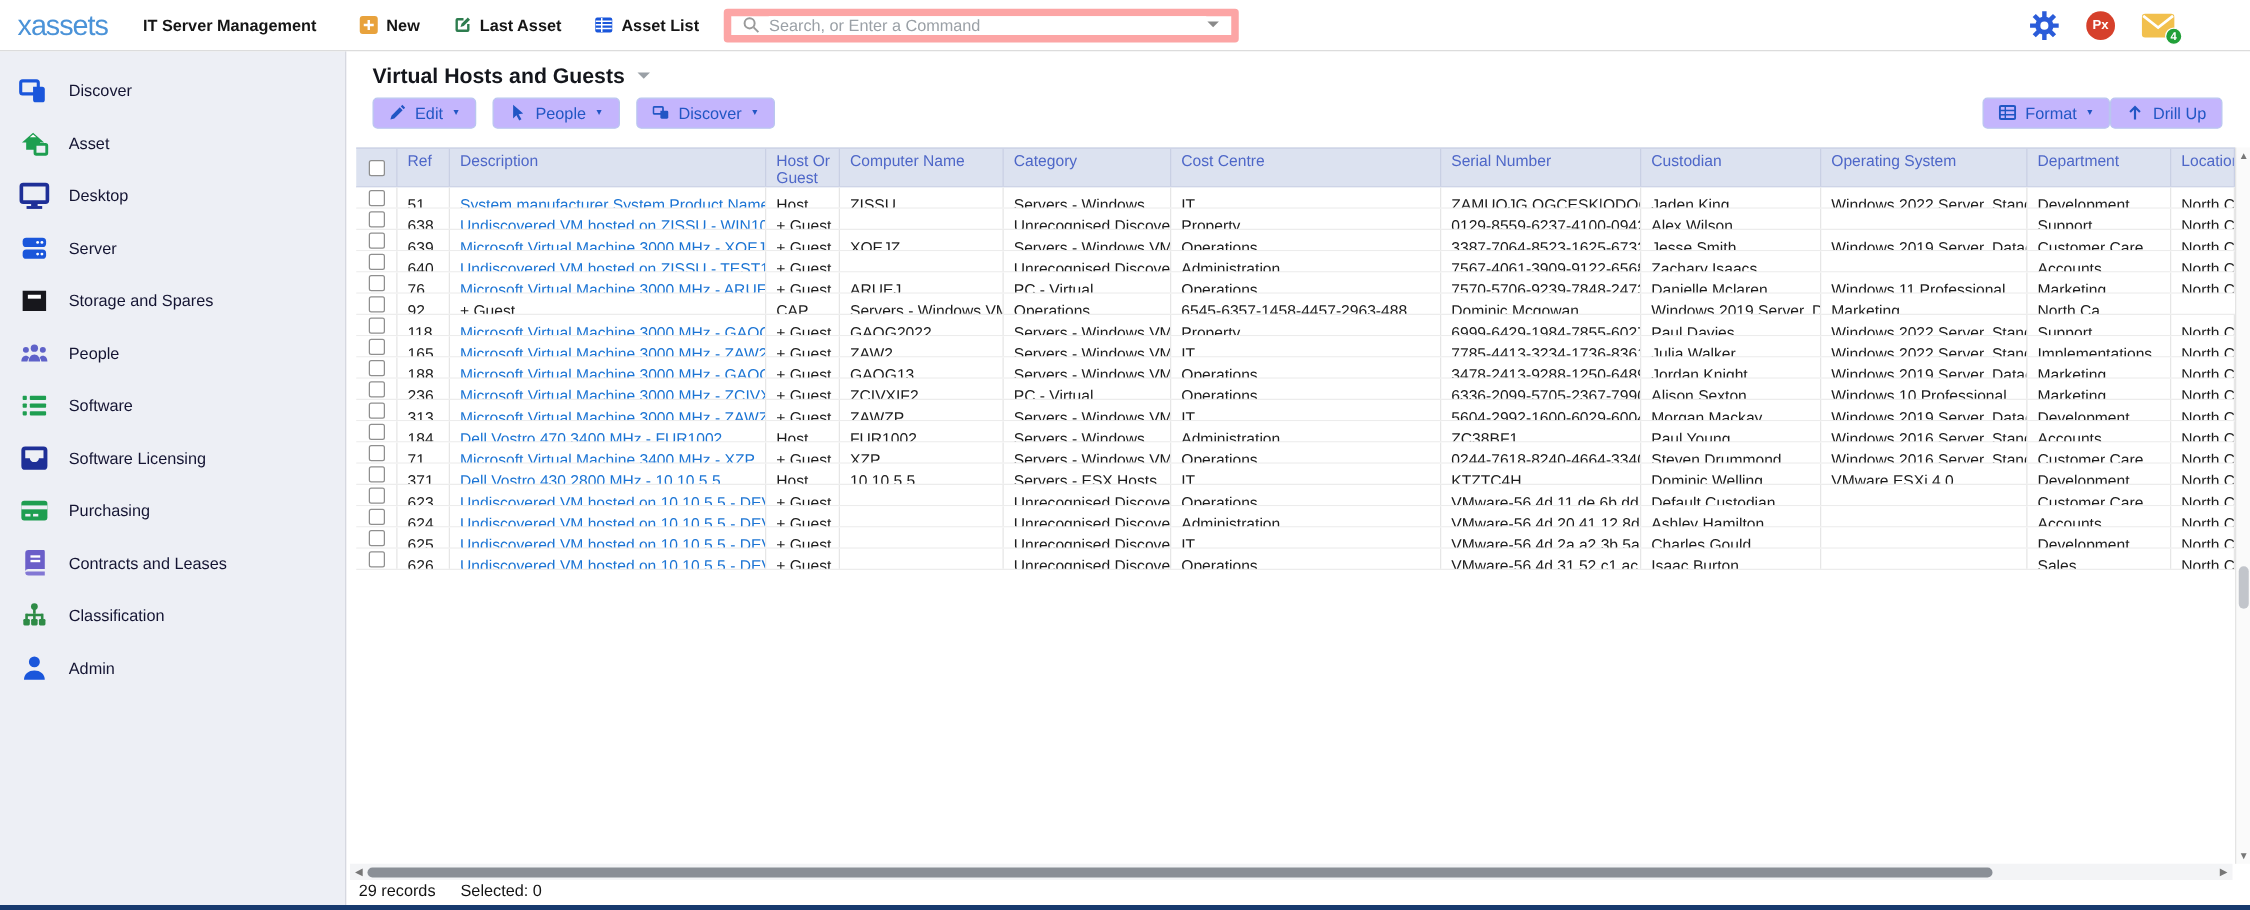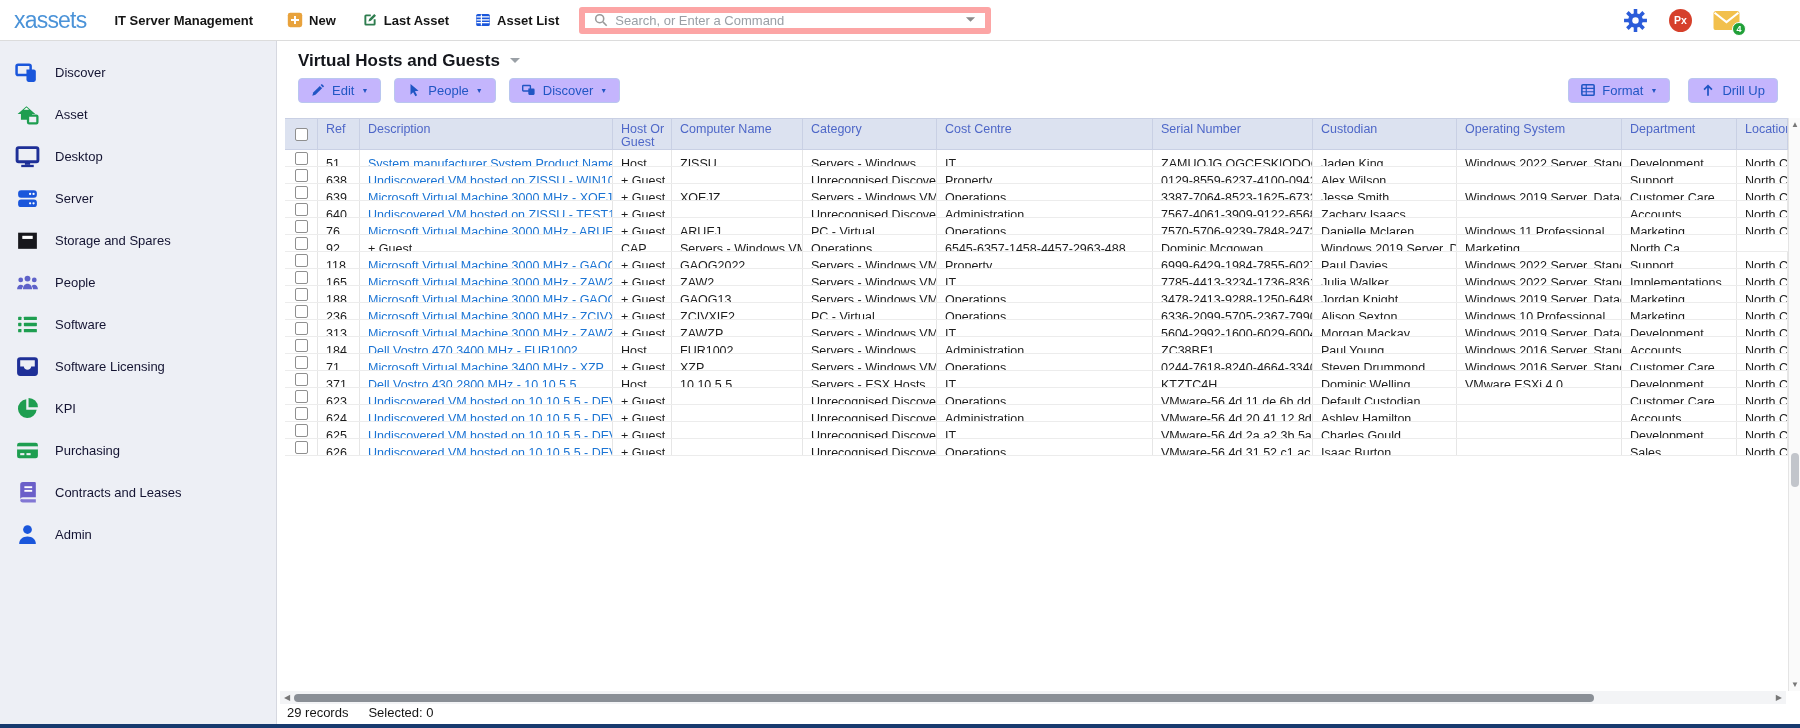--- a/index.html
+++ b/index.html
@@ -43,21 +43,21 @@
   .side-item .slabel { font-size:13px; color:#141432; }
 
   
   .main { position:absolute; top:41px; left:278px; width:1522px; height:683px; background:#fff; }
   .page-title-row { position:absolute; top:10px; left:20px; display:flex; align-items:center; gap:9px; }
   .page-title { font-size:17px; font-weight:700; color:#14161c; }
   .tcaret { width:12px; height:8px; cursor:pointer; }
 
   .toolbar { position:absolute; top:36px; left:20px; right:22px; height:26px; display:flex; align-items:center; }
   .tb-left { display:flex; gap:13px; }
-  .tb-right { margin-left:auto; display:flex; gap:18px;padding-left:24px; }
+  .tb-right { margin-left:auto; display:flex; gap:0;padding-left:24px; }
   .btn { height:25px; border:1px solid #b9c6ef; border-radius:4px; background:#c4b5fd; color:#2156c4;
     font-size:13px; display:inline-flex; align-items:center; gap:7px; padding:0 12px; cursor:pointer; }
   .btn .bicon { width:14px; height:14px; display:inline-block; }
   .btn .bicon svg { width:14px; height:14px; display:block; }
   .btn .bcaret { font-size:7px; line-height:1; color:#2156c4; }
 
   
   .table-wrap { position:absolute; top:77px; left:7px; width:1503px; }
   .grid-row { display:grid;
     grid-template-columns:33px 42px 253px 59px 131px 134px 216px 160px 144px 165px 115px minmax(51px,1fr); }
@@ -236,48 +236,53 @@
     <div class="side-item">
       <span class="sicon">
         <svg viewBox="0 0 24 24">
           <path fill-rule="evenodd" d="M5 3h14a3 3 0 0 1 3 3v12a3 3 0 0 1-3 3H5a3 3 0 0 1-3-3V6a3 3 0 0 1 3-3zm0 3v6h3.5c0 1.8 1.5 3 3.5 3s3.5-1.2 3.5-3H19V6z" fill="#1e2f97"></path>
         </svg>
       </span>
       <span class="slabel">Software Licensing</span>
     </div>
     <div class="side-item">
       <span class="sicon">
-        <svg viewBox="0 0 24 24" fill="#1e9e50">
-          <path d="M10.8 3.2A9 9 0 1 0 20.8 13.2H10.8z"></path>
-          <path d="M13 1.8a9 9 0 0 1 9 9h-9z"></path>
-        </svg>
-      </span>
-      <span class="slabel">KPI</span>
-    </div>
-    <div class="side-item">
-      <span class="sicon">
         <svg viewBox="0 0 24 24">
           <rect x="2" y="4.5" width="20" height="15" rx="2.2" fill="#1e9e50"></rect>
           <rect x="2" y="8" width="20" height="3" fill="#edeff5"></rect>
           <rect x="5" y="14.5" width="4" height="2" fill="#edeff5"></rect>
           <rect x="11" y="14.5" width="4" height="2" fill="#edeff5"></rect>
         </svg>
       </span>
       <span class="slabel">Purchasing</span>
     </div>
     <div class="side-item">
       <span class="sicon">
         <svg viewBox="0 0 24 24">
           <path d="M5 4.5A2.5 2.5 0 0 1 7.5 2H19a1 1 0 0 1 1 1v13.5H7.5A2.5 2.5 0 0 0 5 19z" fill="#6b5fc9"></path>
           <path d="M5 19a2.5 2.5 0 0 0 2.5 2.5H20v-3H7.5A2.5 2.5 0 0 0 5 19z" fill="#8277d4"></path>
           <rect x="9" y="6" width="7.5" height="1.8" fill="#fff"></rect>
           <rect x="9" y="9.5" width="7.5" height="1.8" fill="#fff"></rect>
         </svg>
       </span>
       <span class="slabel">Contracts and Leases</span>
+    </div>
+    <div class="side-item">
+      <span class="sicon">
+        <svg viewBox="0 0 24 24" fill="#2e8b46">
+          <circle cx="12" cy="5" r="2.6"></circle>
+          <path d="M11 7h2v3.5h-2z"></path>
+          <path d="M5.5 10.5h13v2h-13z"></path>
+          <path d="M5 10.5h2v4H5zM11 10.5h2v4h-2zM17 10.5h2v4h-2z"></path>
+          <rect x="3.5" y="14.5" width="5" height="5" rx="1"></rect>
+          <rect x="9.5" y="14.5" width="5" height="5" rx="1"></rect>
+          <rect x="15.5" y="14.5" width="5" height="5" rx="1"></rect>
+        </svg>
+      </span>
+      <span class="slabel">Classification</span>
     </div>
     <div class="side-item">
       <span class="sicon">
         <svg viewBox="0 0 24 24" fill="#1a56db">
           <circle cx="12" cy="7.2" r="4.2"></circle>
           <path d="M4 21c0-4.6 3.6-7.2 8-7.2s8 2.6 8 7.2z"></path>
         </svg>
       </span>
       <span class="slabel">Admin</span>
     </div>

